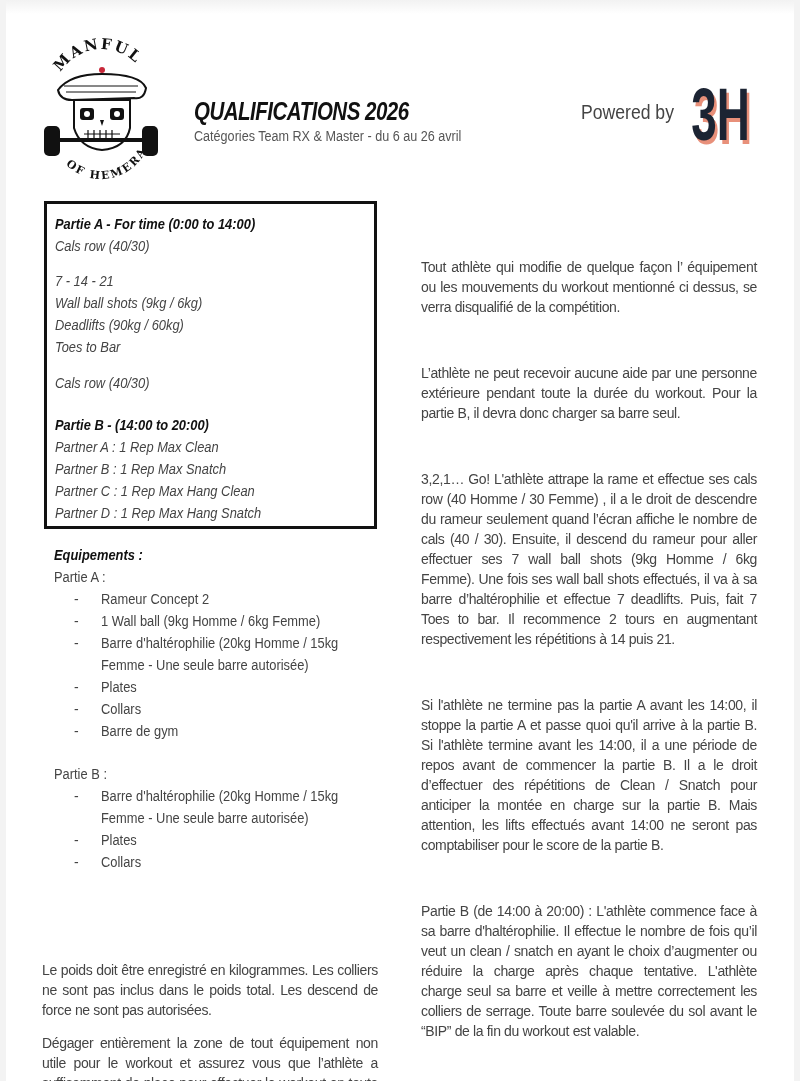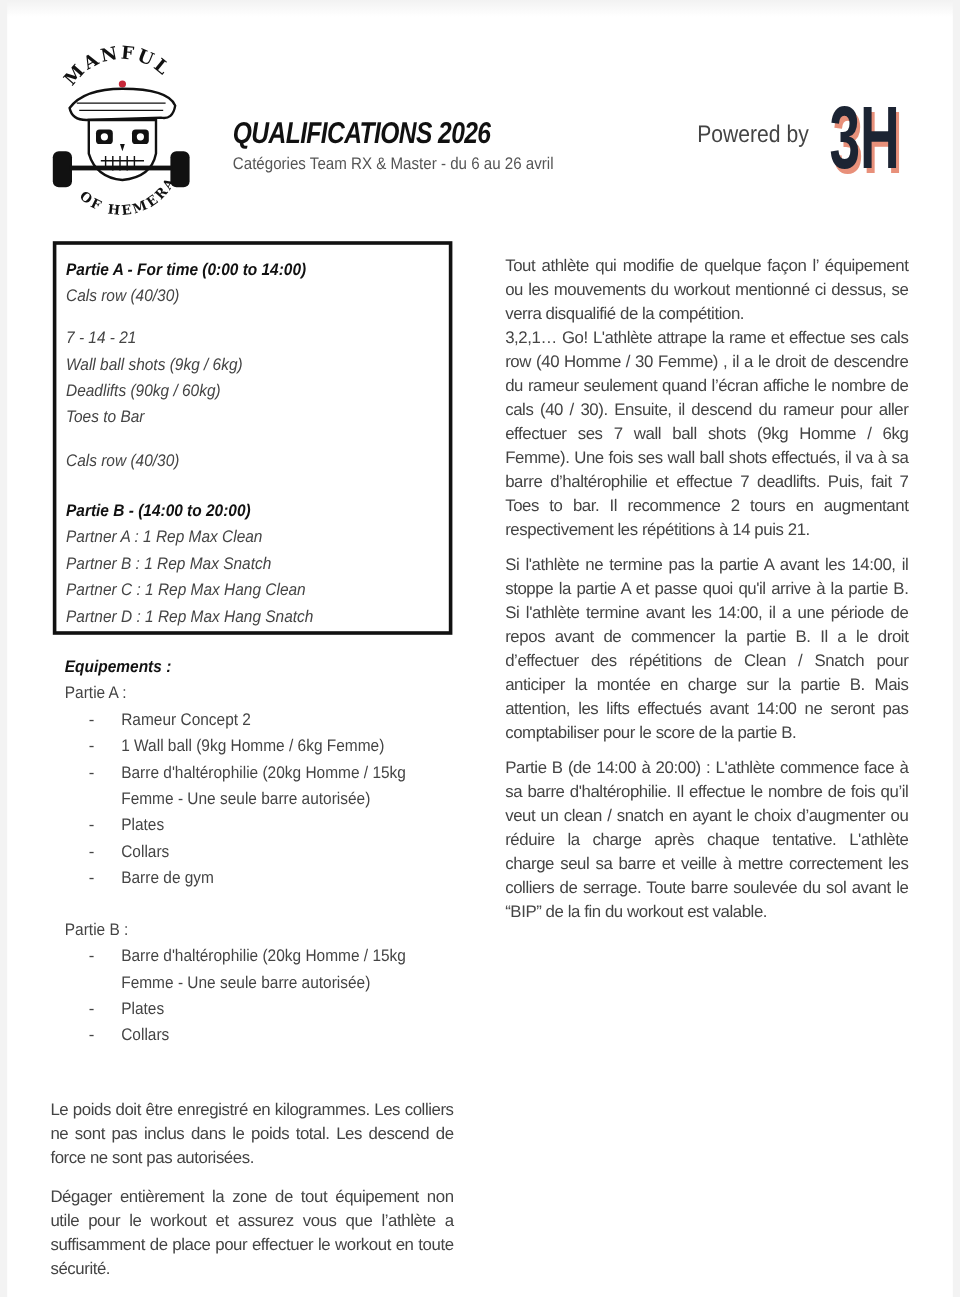--- a/index.html
+++ b/index.html
@@ -37,21 +37,21 @@
 
   .para { font-size: 14px; line-height: 20px; color: #444; text-align: justify; }
   .left-para1 { position: absolute; left: 42px; top: 914px; width: 336px; }
   .left-para2 { position: absolute; left: 42px; top: 987px; width: 336px; }
 
   
   .right { position: absolute; left: 421px; top: 211px; width: 336px; }
   .right .para { margin-bottom: 9px; }
   .right .para.tight { margin-bottom: 0; }
   .flow-hdr { font-size: 14px; font-weight: bold; font-style: italic; color: #111; line-height: 20px; margin-top: 8px; margin-bottom: 4px; }
-  .txt-s { display: block; letter-spacing: -0.35px; }
+  .txt-s { display: block; letter-spacing: -0.35px; margin-top: 46px; }
 </style>
 </head>
 <body>
 
 <div class="page-top"></div>
 <div class="page-edge"></div>
 <div class="page-edge-right"></div>
 
 <svg class="logo" viewBox="0 0 120 156">
   <defs>
@@ -136,16 +136,17 @@
     <li><span class="dash">-</span><span class="txt">Plates</span></li>
     <li><span class="dash">-</span><span class="txt">Collars</span></li>
   </ul>
 </div>
 
 <p class="para left-para1 txt-s">Le poids doit être enregistré en kilogrammes. Les colliers ne sont pas inclus dans le poids total. Les descend de force ne sont pas autorisées.</p>
 <p class="para left-para2 txt-s">Dégager entièrement la zone de tout équipement non utile pour le workout et assurez vous que l’athlète a suffisamment de place pour effectuer le workout en toute sécurité.</p>
 
 <div class="right">
   <p class="para tight txt-s">Tout athlète qui modifie de quelque façon l’ équipement ou les mouvements du workout mentionné ci dessus, se verra disqualifié de la compétition.</p>
+  <p class="para txt-s">L’athlète ne peut recevoir aucune aide par une personne extérieure pendant toute la durée du workout. Pour la partie B,  il devra donc charger sa barre seul.</p>
   <p class="para txt-s">3,2,1… Go! L'athlète attrape la rame et effectue ses cals row (40 Homme / 30 Femme) , il a le droit de descendre du rameur seulement quand l’écran affiche le nombre de cals (40 / 30). Ensuite, il descend du rameur pour aller effectuer ses 7 wall ball shots (9kg Homme / 6kg Femme). Une fois ses wall ball shots effectués, il va à sa barre d’haltérophilie et effectue 7 deadlifts. Puis, fait 7 Toes to bar. Il recommence 2 tours en augmentant respectivement les répétitions à 14 puis 21.</p>
   <p class="para txt-s">Si l'athlète ne termine pas la partie A avant les 14:00, il stoppe la partie A et passe quoi qu'il arrive à la partie B. Si l'athlète termine avant les 14:00, il a une période de repos avant de commencer la partie B. Il a le droit d’effectuer des répétitions de Clean / Snatch pour anticiper la montée en charge sur la partie B. Mais attention, les lifts effectués avant 14:00 ne seront pas comptabiliser pour le score de la partie B.</p>
   <p class="para txt-s">Partie B (de 14:00 à 20:00) : L'athlète commence face à sa barre d'haltérophilie. Il effectue le nombre de fois qu’il veut un clean / snatch en ayant le choix d’augmenter ou réduire la charge après chaque tentative. L'athlète charge seul sa barre et veille à mettre correctement les colliers de serrage. Toute barre soulevée du sol avant le “BIP” de la fin du workout est valable.</p>
 </div>
 
 </body></html>

